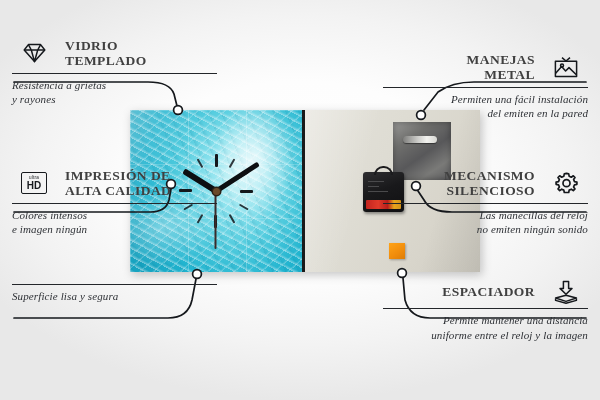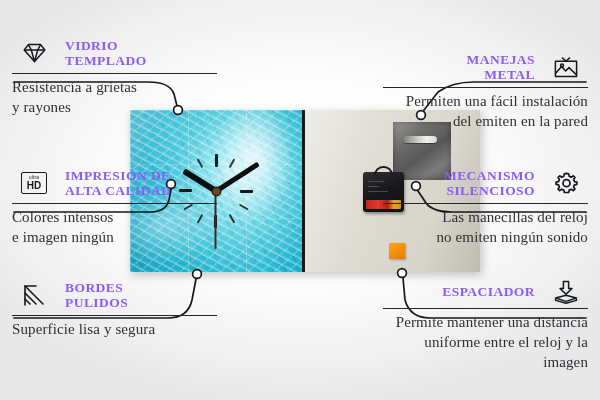--- a/index.html
+++ b/index.html
@@ -75,24 +75,24 @@
   
   .connectors { position:absolute; inset:0; pointer-events:none; }
 
   
   .callout { position:absolute; width:205px; }
   .callout.left  { left:12px;  text-align:left; }
   .callout.right { right:12px; text-align:right; }
 
   .c-head { display:flex; align-items:center; gap:9px; }
   .callout.right .c-head { flex-direction:row-reverse; }
-  .c-title { font-size:13.5px; line-height:1.13; letter-spacing:.45px; color:#8b5cf6;
+  .c-title { font-size:13.5px; line-height:1.13; letter-spacing:.45px; color:#404040;
              font-weight:700; text-transform:uppercase; }
   .c-rule { height:1.4px; background:#23262a; margin:4px 0 4px; width:100%; }
-  .c-sub { font-size:15px; line-height:1.32; color:#2d3035; letter-spacing:.12px; }
+  .c-sub { font-size:11px; line-height:1.32; color:#2d3035; letter-spacing:.12px;font-style:italic; }
 
   .ico { width:44px; height:24px; flex:0 0 auto; display:flex; align-items:center; justify-content:center; }
   .ico svg { display:block; }
 
   .hd-badge { width:26px; height:22px; border:1.6px solid #16191d; border-radius:2px;
               display:flex; flex-direction:column; align-items:center; justify-content:center; line-height:1; }
   .hd-badge .u { font-size:4.6px; letter-spacing:.2px; color:#16191d; font-family:"Liberation Sans",sans-serif; }
   .hd-badge .b { font-size:10px; font-weight:700; color:#16191d; font-family:"Liberation Sans",sans-serif; }
 </style>
 </head>
@@ -221,36 +221,20 @@
       </span>
     </div>
     <div class="c-rule"></div>
     <div class="c-sub">
       <span>Colores intensos</span><br>
       <span>e imagen ningún</span>
     </div>
   </div>
 
   <div class="callout left" style="top:280px">
-    <div class="c-head">
-      <span class="ico">
-        <svg width="25" height="23" viewBox="0 0 25 23">
-          <g fill="none" stroke="#15181c" stroke-width="1.6" stroke-linecap="round">
-            <path d="M3,2 L14,2 M3,2 L3,21"></path>
-            <path d="M3,2 L21,20"></path>
-            <path d="M3,9 L14,20"></path>
-            <path d="M3,15 L8,20"></path>
-          </g>
-        </svg>
-      </span>
-      <span class="c-title">
-        <span>BORDES</span><br>
-        <span>PULIDOS</span>
-      </span>
-    </div>
     <div class="c-rule"></div>
     <div class="c-sub">
       <span>Superficie lisa y segura</span>
     </div>
   </div>
 
   <div class="callout right" style="top:52px">
     <div class="c-head">
       <span class="ico">
         <svg width="26" height="24" viewBox="0 0 26 24">

